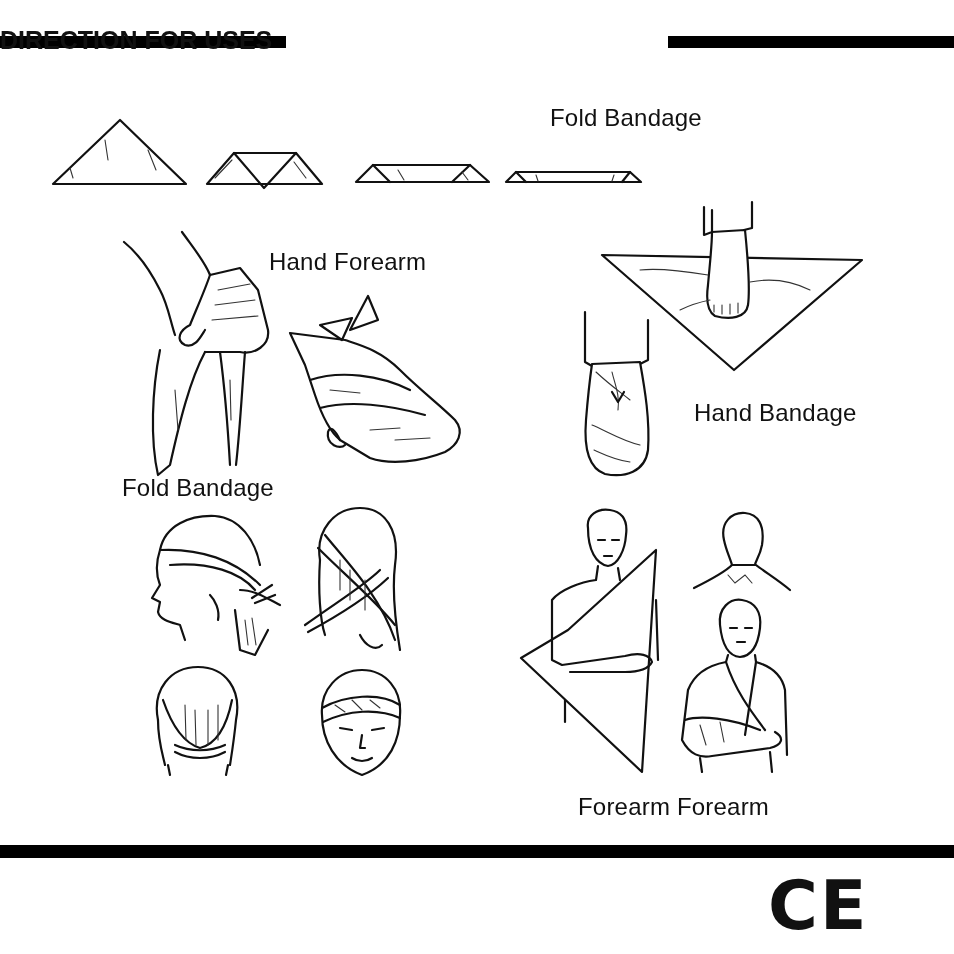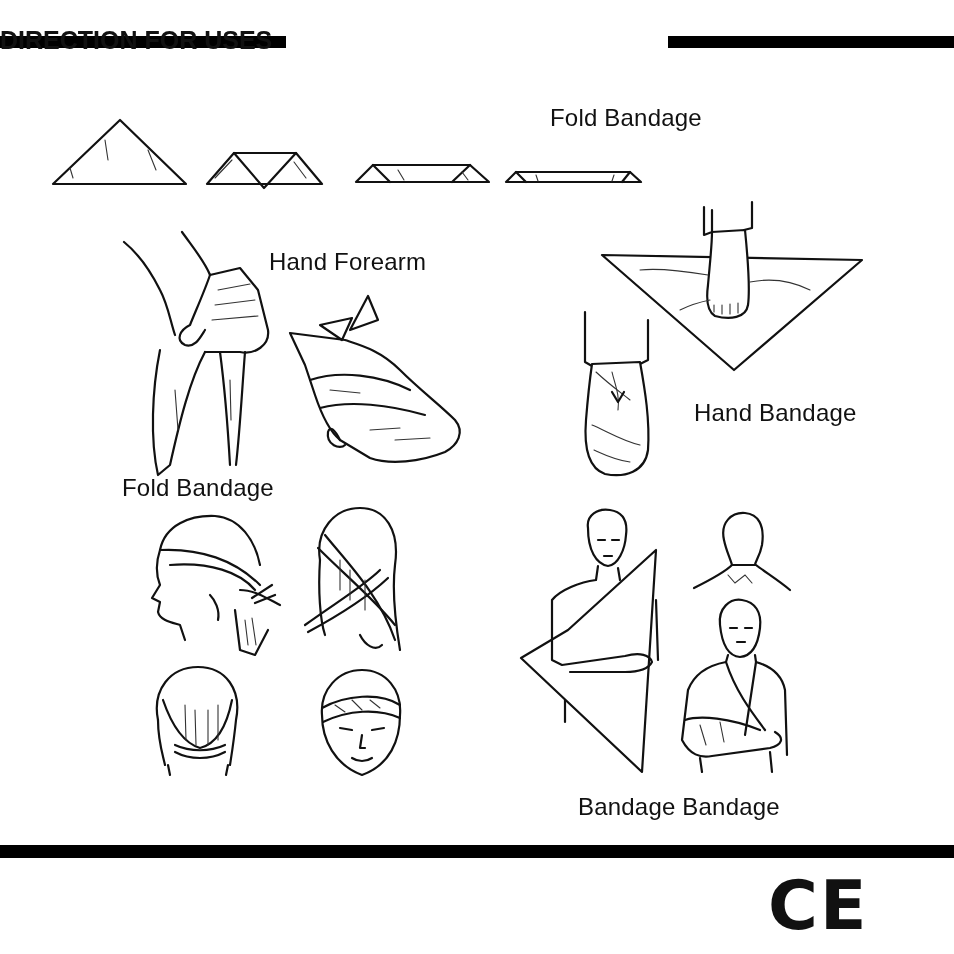--- a/index.html
+++ b/index.html
@@ -142,21 +142,21 @@
   <path class="s" d="M323,722 C348,710 378,708 400,718"></path>
   <path class="t" d="M335,705 L345,712"></path>
     <path class="t" d="M352,700 L362,710"></path>
     <path class="t" d="M370,700 L380,708"></path>
   <path class="s" d="M340,728 L352,730"></path>
     <path class="s" d="M372,730 L384,728"></path>
   <path class="s" d="M362,735 L360,748 L365,748"></path>
   <path class="s" d="M352,758 C358,762 366,762 372,758"></path>
 </svg>
 
-<div class="label" style="left:578px;top:793px;">Bandage Bandage</div>
+<div class="label" style="left:578px;top:793px;">Forearm Forearm</div>
 <svg style="left:0;top:0;" width="954" height="954">
   <path class="s" d="M588,528 C586,515 598,508 610,510 C622,512 628,520 626,535 C625,550 618,565 608,566 C596,564 588,550 588,528 Z"></path>
   <path class="s" d="M598,540 L605,540"></path>
     <path class="s" d="M612,540 L619,540"></path>
     <path class="s" d="M604,556 L612,556"></path>
   <path class="s" d="M598,566 L596,580 C580,582 560,590 552,600 L552,660 L562,665 L625,656 C640,652 650,655 652,662 C648,670 635,672 625,672 L570,672"></path>
   <path class="s" d="M618,568 L620,580"></path>
   <polygon class="s" points="521,658 568,630 656,550 642,772"></polygon>
   <line class="s" x1="656" y1="600" x2="658" y2="660"></line>
   <line class="s" x1="565" y1="700" x2="565" y2="722"></line>

